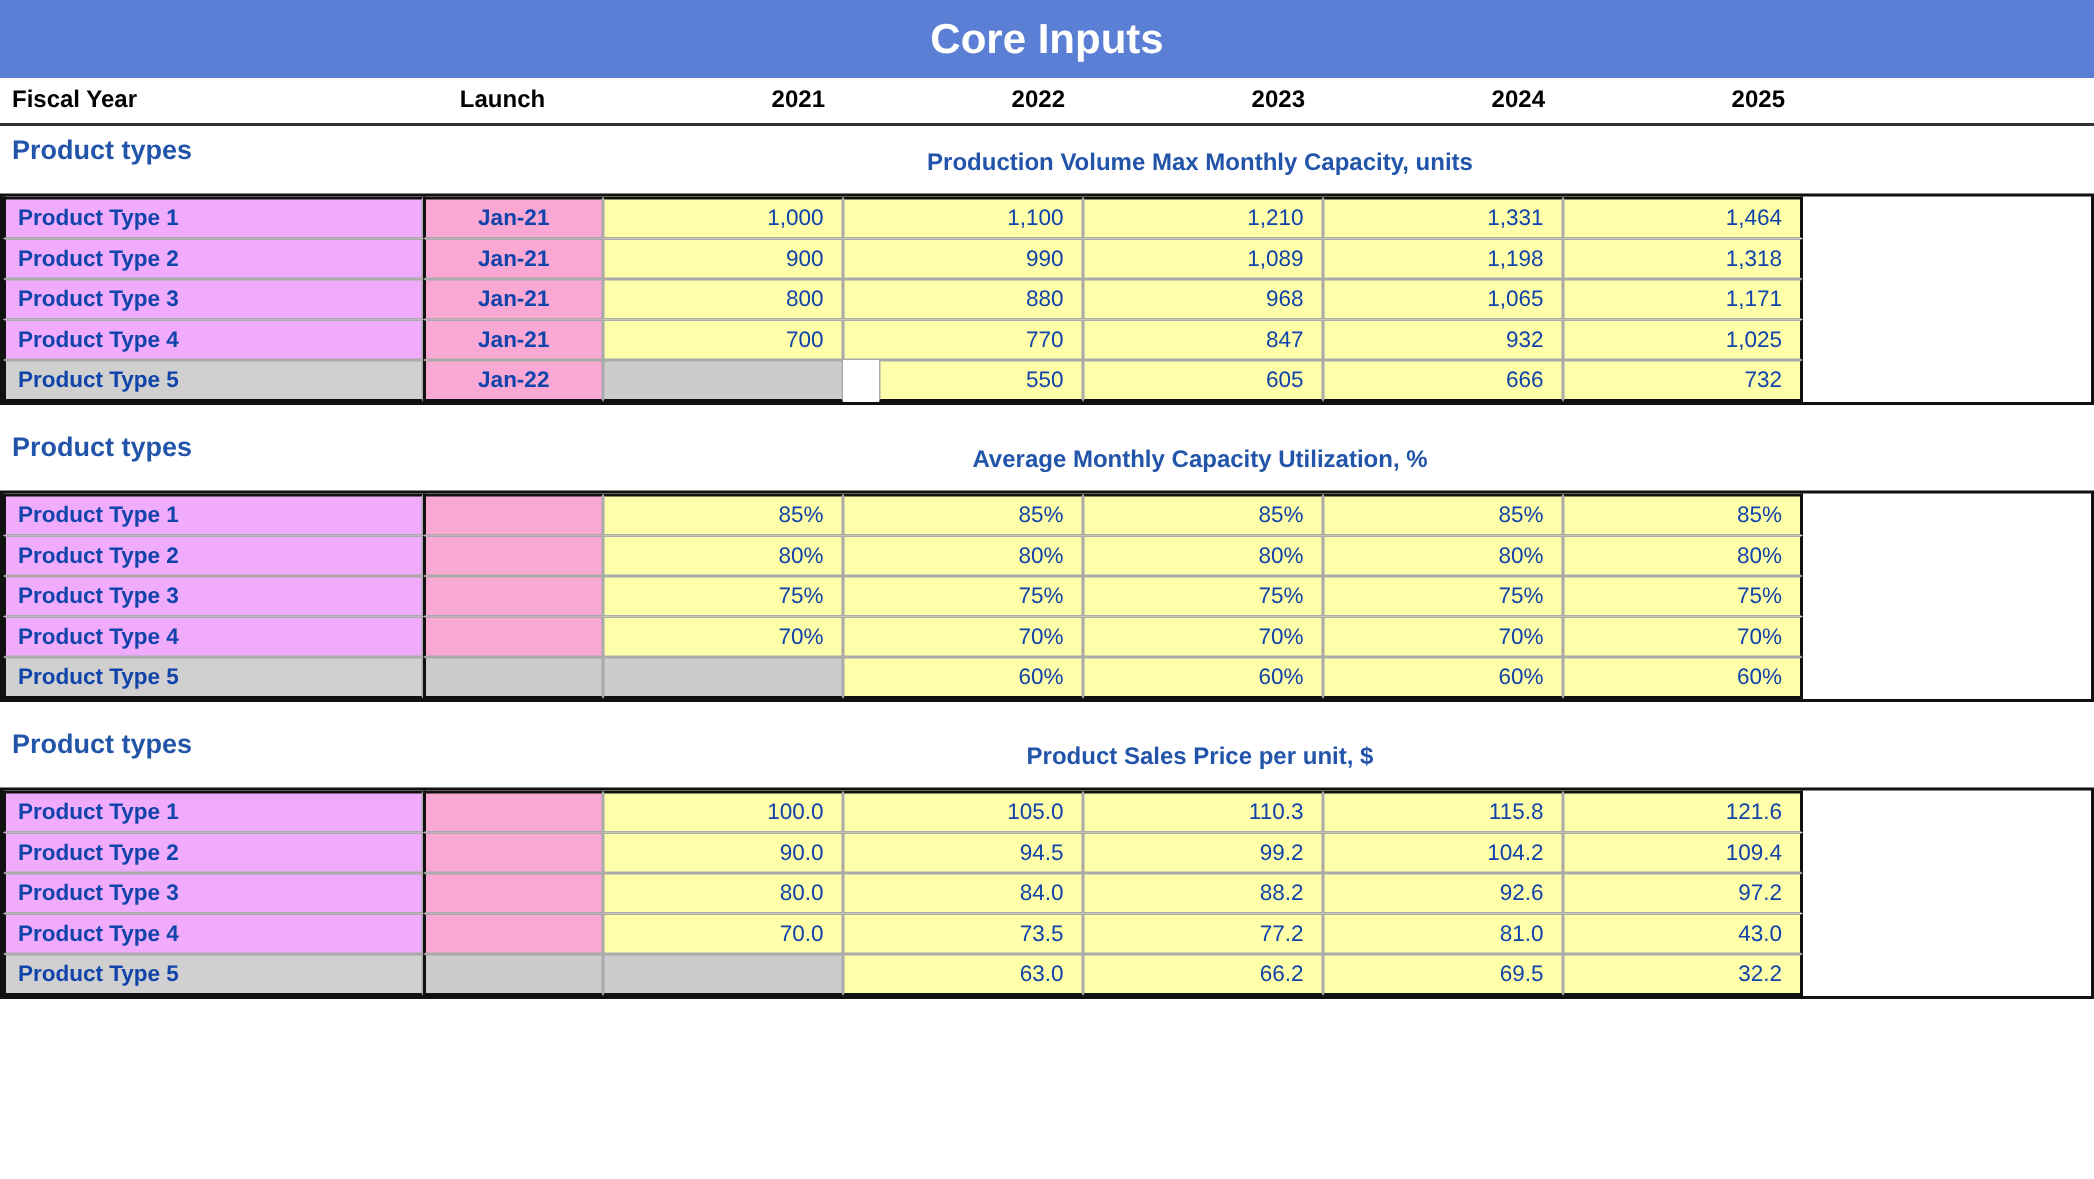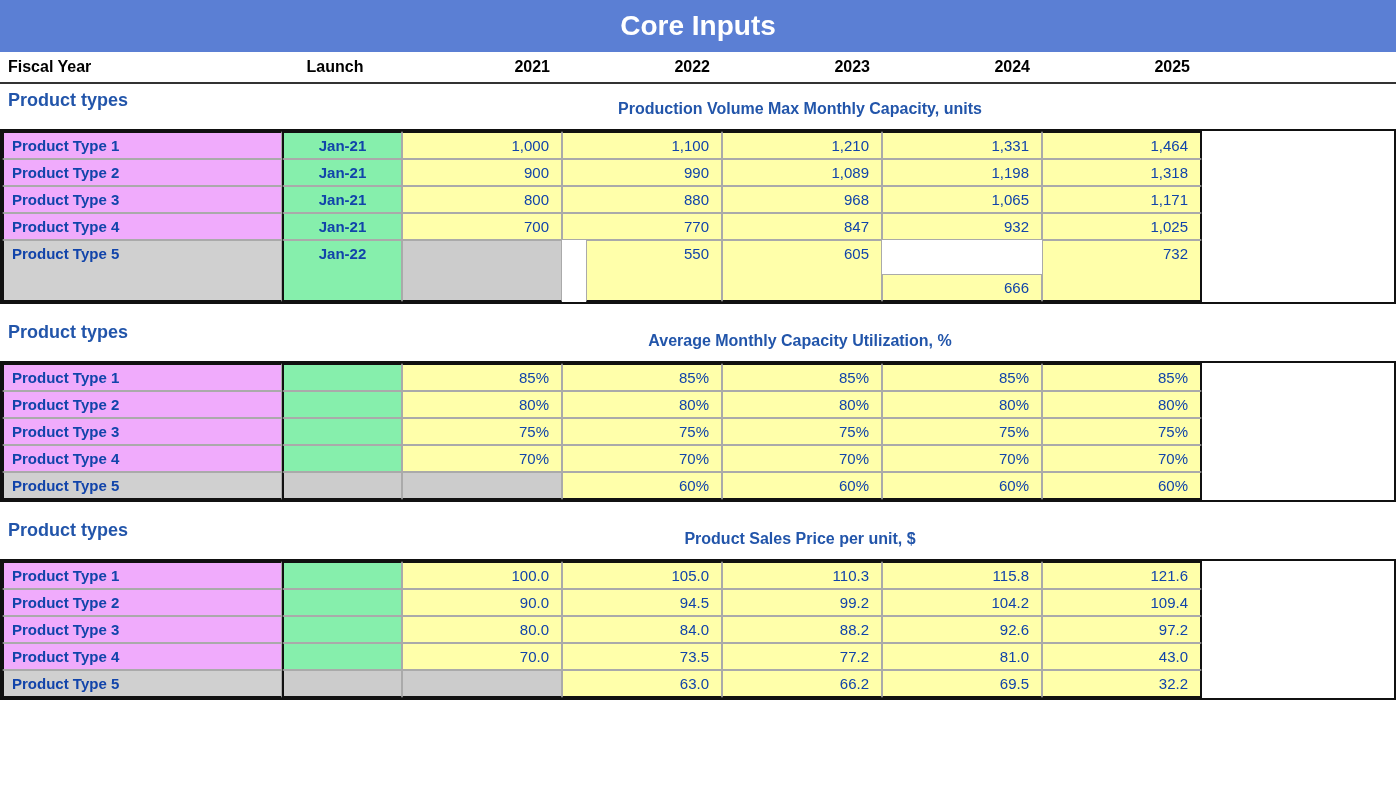--- a/index.html
+++ b/index.html
@@ -76,21 +76,21 @@
       font-size: 15px;
       border: 0.5px solid #ccc;
     }
     .cell-name {
       background: #f0abfc;
       color: #1144aa;
       font-weight: bold;
       border: 0.5px solid #aaa;
     }
     .cell-launch {
-      background: #86efac;
+      background: #f9a8d4;
       color: #1144aa;
       font-weight: bold;
       text-align: center;
       border: 0.5px solid #aaa;
     }
     .cell-value {
       background: #ffffaa;
       color: #1144aa;
       text-align: right;
       padding-right: 12px;
@@ -160,21 +160,21 @@
           <div class="cell cell-value">700</div>
           <div class="cell cell-value">770</div>
           <div class="cell cell-value">847</div>
           <div class="cell cell-value">932</div>
           <div class="cell cell-value" style="border-right: 2.5px solid rgb(17, 17, 17);">1,025</div>
           <div class="cell cell-name-gray" style="border-bottom: 2.5px solid rgb(17, 17, 17); border-left: 2.5px solid rgb(17, 17, 17);">Product Type 5</div>
           <div class="cell cell-launch" style="border-bottom: 2.5px solid rgb(17, 17, 17); border-left: 2.5px solid rgb(17, 17, 17);">Jan-22</div>
           <div class="cell cell-gray" style="border-bottom: 2.5px solid rgb(17, 17, 17);"></div>
           <div class="cell cell-value" style="border-bottom: 2.5px solid rgb(17, 17, 17); margin-left: 24px;">550</div>
           <div class="cell cell-value" style="border-bottom: 2.5px solid rgb(17, 17, 17);">605</div>
-          <div class="cell cell-value" style="border-bottom: 2.5px solid rgb(17, 17, 17); margin-top: 34px;">666</div>
+          <div class="cell cell-value" style="border-bottom: 2.5px solid rgb(17, 17, 17);">666</div>
           <div class="cell cell-value" style="border-bottom: 2.5px solid rgb(17, 17, 17); border-right: 2.5px solid rgb(17, 17, 17);">732</div>
         </div>
       </div>
       <div class="section">
         <div class="section-header-row">
           <div class="section-label">Product types</div>
           <div></div>
           <div class="section-title" style="grid-column: 3 / 8; text-align: center;">Average Monthly Capacity Utilization, %</div>
         </div>
         <div class="table-grid">

